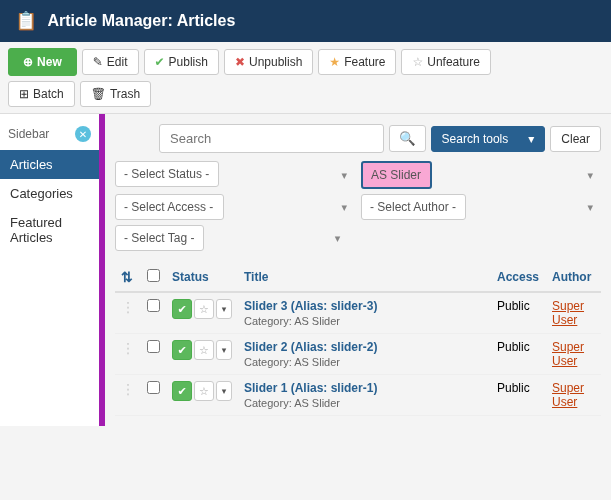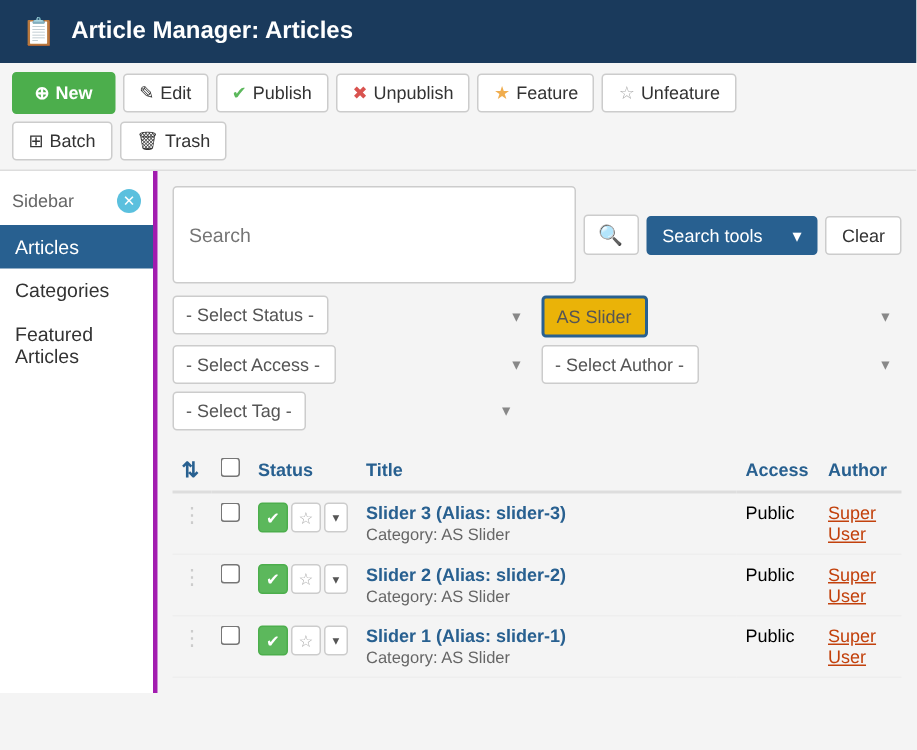--- a/index.html
+++ b/index.html
@@ -15,41 +15,41 @@
     .btn { display: inline-flex; align-items: center; gap: 4px; padding: 5px 10px; border: 1px solid #ccc; border-radius: 3px; cursor: pointer; font-size: 12px; background: #fff; color: #333; text-decoration: none; }
     .btn-new { background: #4cae4c; border-color: #4cae4c; color: white; font-weight: bold; padding: 6px 14px; }
     .btn-search-tools { background: #286090; border-color: #286090; color: white; font-size: 12px; gap: 20px; }
     .btn-clear { background: #fff; border-color: #ccc; color: #333; }
     .toolbar-row { display: flex; gap: 5px; align-items: center; }
 
     
     .content { display: flex; }
 
     
-    .sidebar { width: 105px; min-width: 105px; background: #fff; border-right: 3px solid #a21caf; padding: 8px 0; }
+    .sidebar { width: 105px; min-width: 105px; background: #fff; border-right: 6px solid #a21caf; padding: 8px 0; }
     .sidebar-header { display: flex; justify-content: space-between; align-items: center; padding: 4px 8px 8px 8px; font-size: 12px; color: #666; }
     .sidebar-close { background: #5bc0de; border: none; color: white; border-radius: 50%; width: 16px; height: 16px; font-size: 10px; cursor: pointer; display: flex; align-items: center; justify-content: center; }
     .sidebar-item { padding: 7px 10px; cursor: pointer; font-size: 13px; color: #333; }
     .sidebar-item.active { background: #286090; color: white; }
 
     
     .main { flex: 1; padding: 10px; }
 
     
     .search-bar { display: flex; gap: 5px; margin-bottom: 8px; align-items: center; }
-    .search-input { flex: 1; padding: 24px 10px; border: 1px solid #ccc; border-radius: 3px; font-size: 13px; }
+    .search-input { flex: 1; padding: 6px 10px; border: 1px solid #ccc; border-radius: 3px; font-size: 13px; margin-left: 44px; }
     .search-btn { background: #fff; border: 1px solid #ccc; border-radius: 3px; padding: 5px 9px; cursor: pointer; }
 
     
     .filters { display: flex; flex-direction: column; gap: 5px; margin-bottom: 12px; }
     .filter-row { display: flex; gap: 6px; }
     .filter-select { flex: 1; padding: 5px 8px; border: 1px solid #ccc; border-radius: 3px; font-size: 12px; background: #fff; color: #555; appearance: none; -webkit-appearance: none; cursor: pointer; }
     .filter-select-wrapper { position: relative; flex: 1; }
     .filter-select-wrapper::after { content: '▾'; position: absolute; right: 8px; top: 50%; transform: translateY(-50%); pointer-events: none; color: #888; font-size: 11px; }
-    .filter-select-active { border: 2px solid #286090; background: #eab308; }
+    .filter-select-active { border: 2px solid #286090; background: #f9a8d4; }
 
     
     .article-table { width: 100%; border-collapse: collapse; }
     .article-table th { color: #286090; font-weight: bold; padding: 6px 6px; border-bottom: 2px solid #ddd; font-size: 12px; text-align: left; }
     .article-table td { padding: 6px 6px; border-bottom: 1px solid #eee; font-size: 12px; vertical-align: top; }
     .col-order { width: 20px; }
     .col-cb { width: 20px; }
     .col-status { width: 65px; }
     .col-title { }
     .col-access { width: 55px; }

